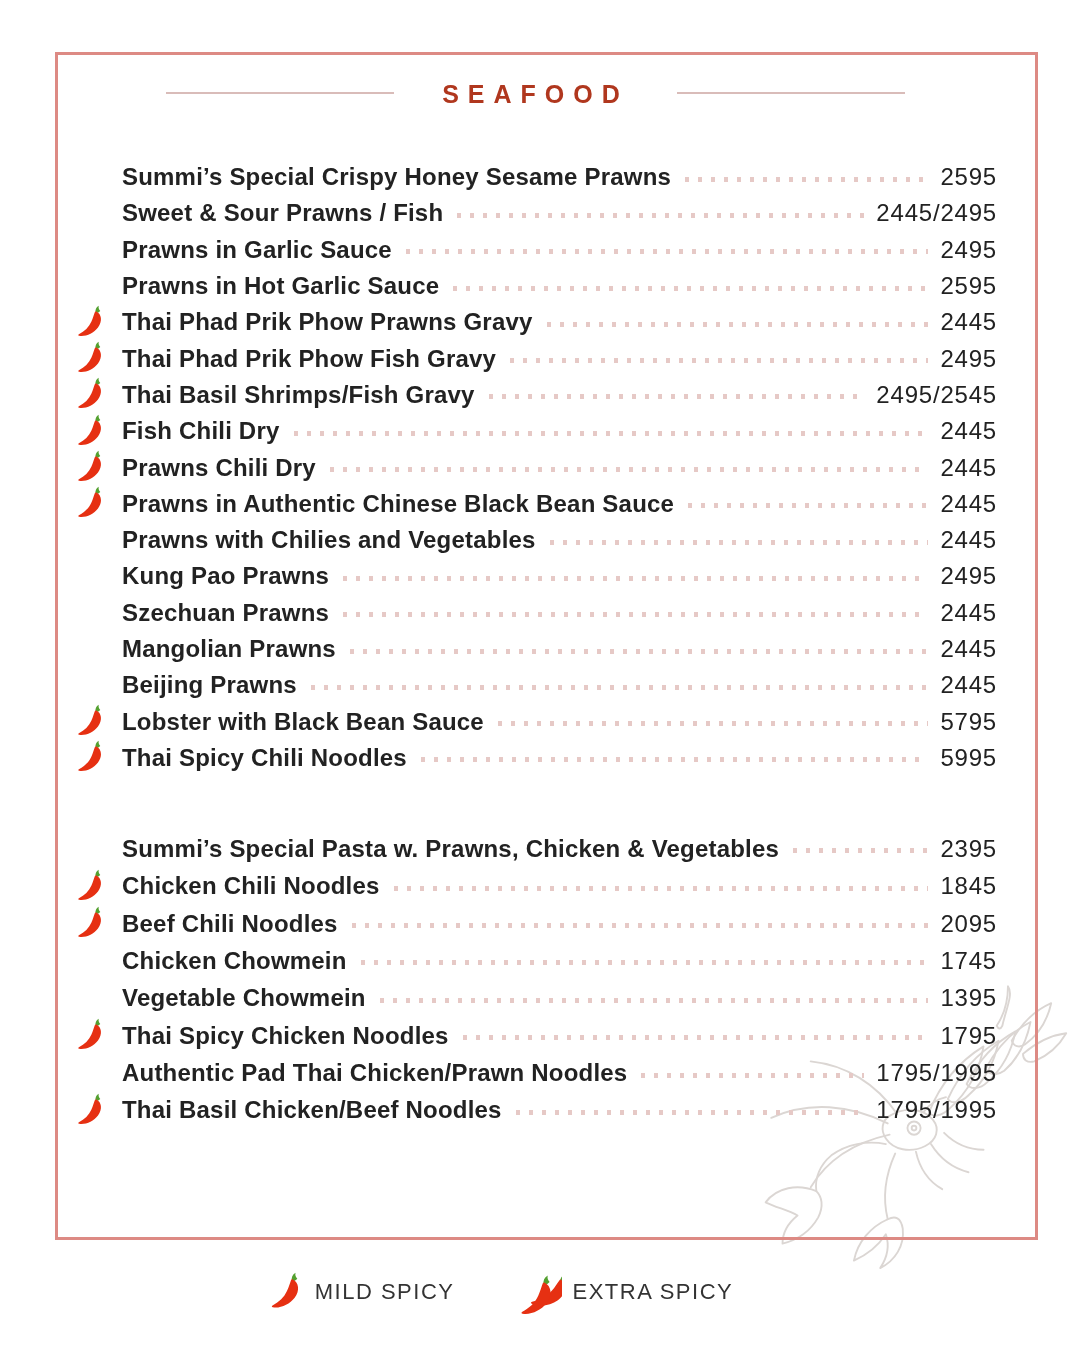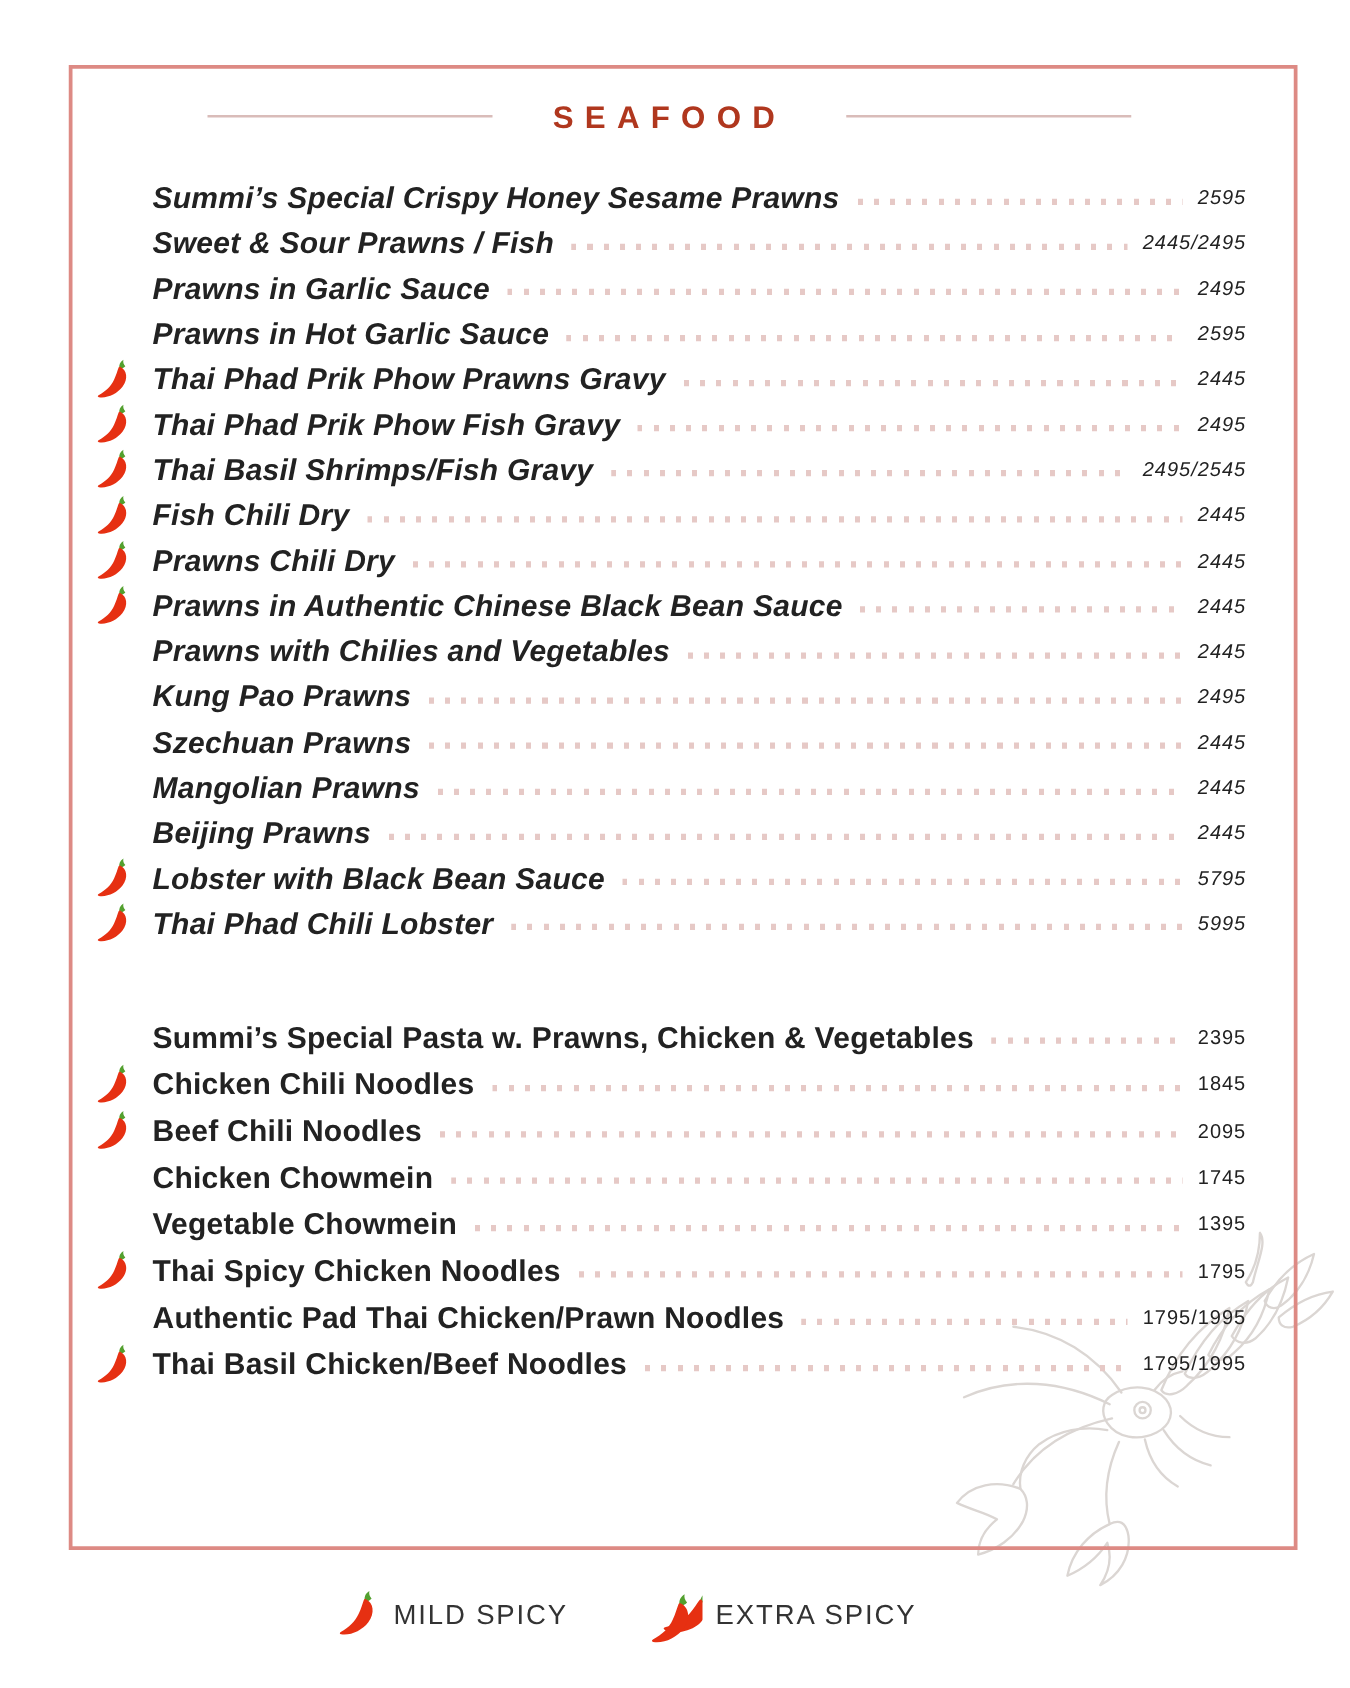--- a/index.html
+++ b/index.html
@@ -42,33 +42,33 @@
     color:var(--accent);font-size:25px;font-weight:700;letter-spacing:9px;
     white-space:nowrap;line-height:1;padding-top:2px;
   }
   .header-line-offset{
     position:absolute;height:2px;width:225px;background:var(--hline-gray);
     left:650px;top:40px;
   }
 
   
   .rows{display:block;}
-  .rows-seafood{margin-top:32px;font-style:italic;}
+  .rows-seafood{margin-top:50px;}
   .rows-pasta{margin-top:36px;}
   .row{display:flex;align-items:center;}
   .rows-seafood .row{height:36.3px;}
   .rows-pasta .row{height:37.4px;}
   .chili-slot{flex:0 0 48px;display:flex;align-items:center;justify-content:flex-start;height:100%;}
   .chili-svg{width:33px;height:37px;display:block;}
   .item-name{font-size:24px;font-weight:600;letter-spacing:.2px;white-space:nowrap;line-height:1;}
   .leader{
     flex:1 1 auto;min-width:18px;height:5px;margin:4px 12px 0 14px;align-self:center;
     background:repeating-linear-gradient(90deg,var(--dots) 0 4px,transparent 4px 13px);
   }
-  .item-price{font-size:16px;font-weight:500;letter-spacing:.8px;white-space:nowrap;text-align:right;line-height:1;}
+  .item-price{font-size:24px;font-weight:500;letter-spacing:.8px;white-space:nowrap;text-align:right;line-height:1;}
 
   
   .legend{
     position:absolute;left:0;right:0;top:1260px;z-index:2;
     display:flex;align-items:center;justify-content:center;column-gap:56px;
     padding-right:80px;
   }
   .legend-item{display:flex;align-items:center;column-gap:10px;text-align:center;}
   .legend-label{font-size:22px;font-weight:500;letter-spacing:1.5px;color:#333;}
   .legend-chili{width:38px;height:60px;}
@@ -249,21 +249,21 @@
             <span class="item-name">Lobster with Black Bean Sauce</span>
             <span class="leader"></span>
             <span class="item-price">5795</span>
           </div>
           <div class="row">
             <span class="chili-slot">
               <svg class="chili-svg" viewBox="0 0 32 36" aria-hidden="true">
                 <use href="#chili"></use>
               </svg>
             </span>
-            <span class="item-name">Thai Phad Chili Lobster</span>
+            <span class="item-name">Thai Spicy Chili Noodles</span>
             <span class="leader"></span>
             <span class="item-price">5995</span>
           </div>
         </div>
     </section>
 
     <section style="margin-top:54px;">
       <div class="rows rows-pasta">
           <div class="row">
             <span class="chili-slot"></span>

